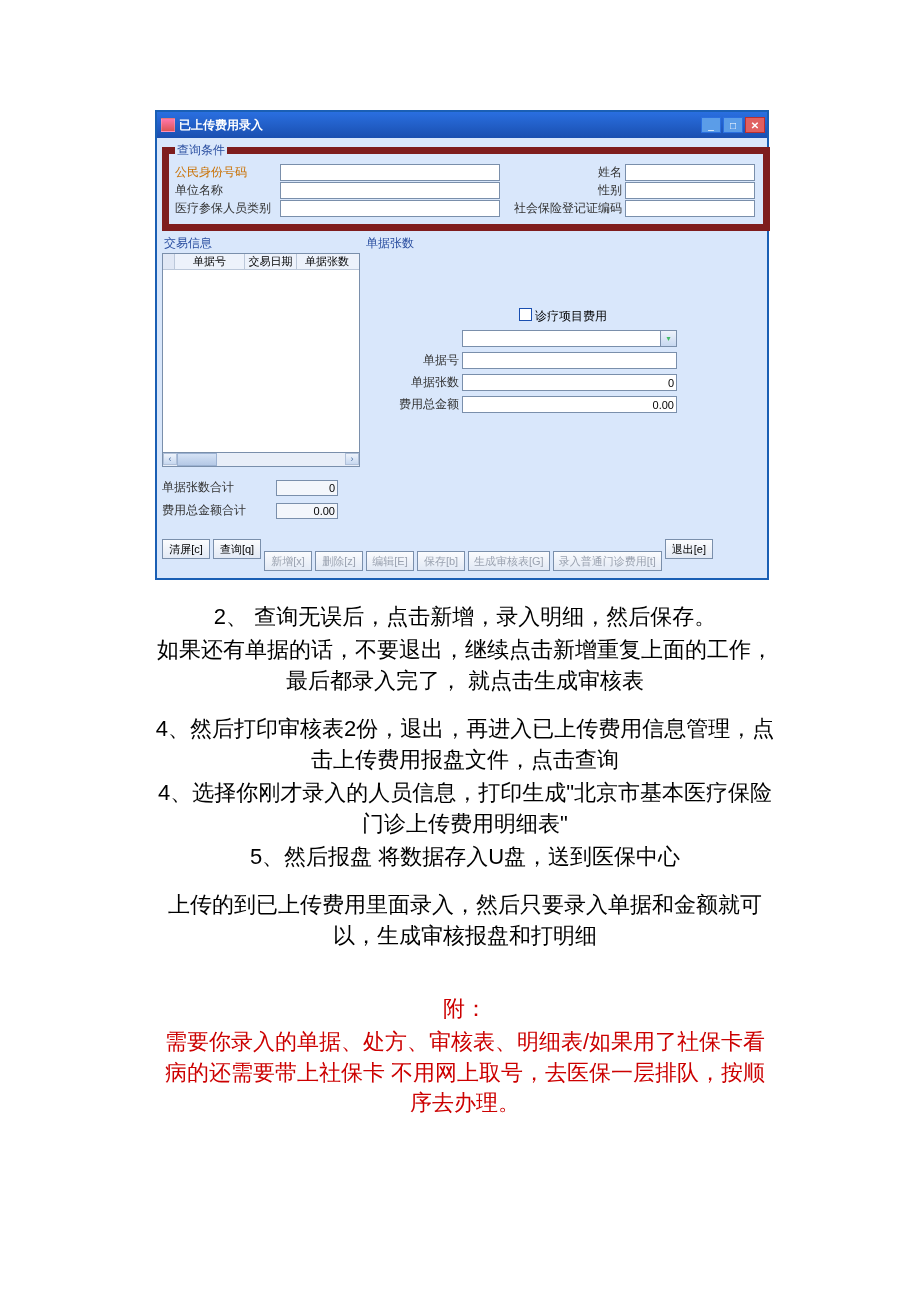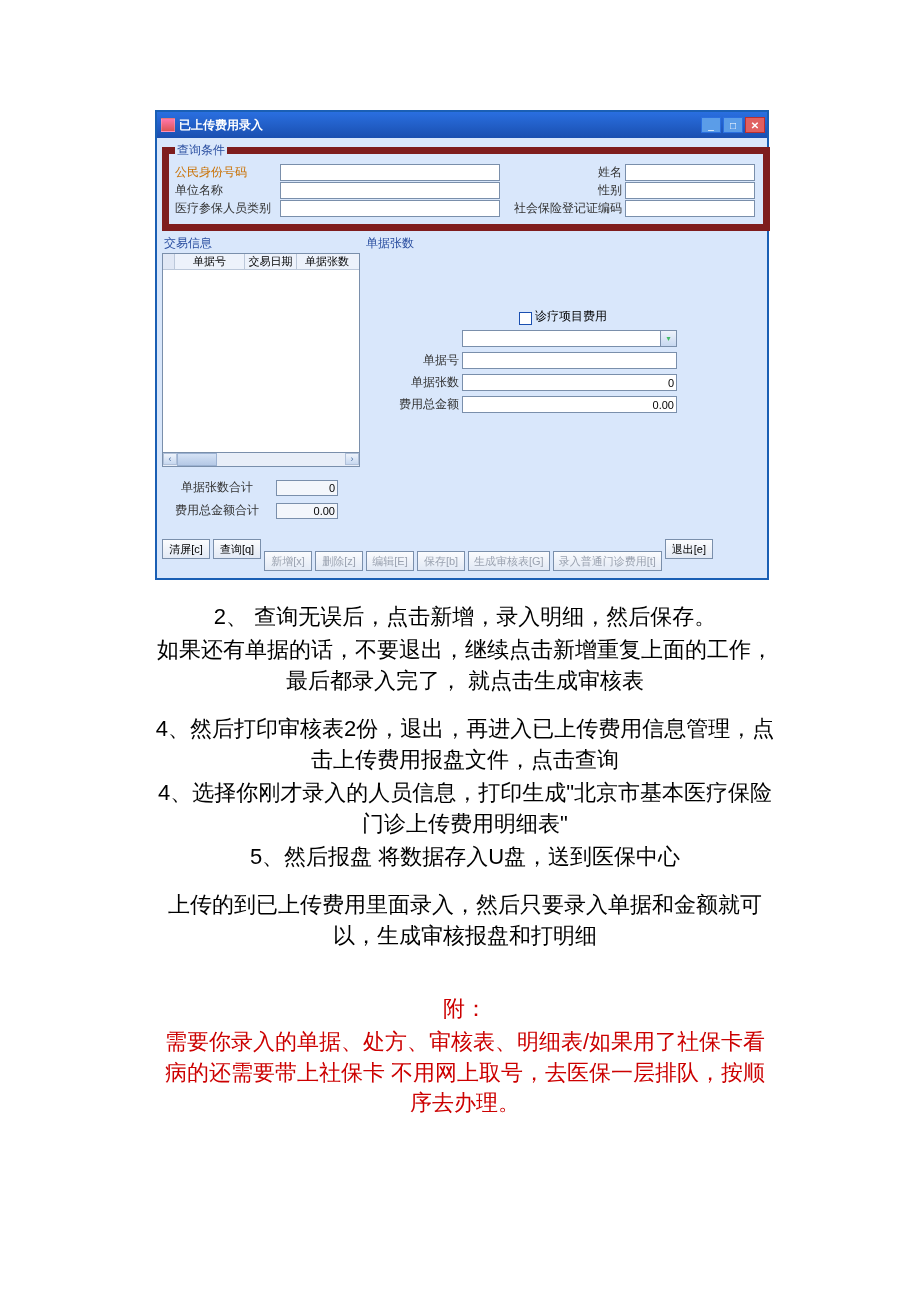--- a/index.html
+++ b/index.html
@@ -201,37 +201,37 @@
     height: 100%;
     background: linear-gradient(#d5e2f5, #b5c9e6);
     border: 1px solid #9cb2d2;
     box-sizing: border-box;
   }
   .summary-row {
     display: flex;
     align-items: center;
     margin-top: 12px;
   }
-  .summary-row .slbl { width: 110px; text-align: center; padding-right: 4px; color: #333;}
+  .summary-row .slbl { width: 110px; text-align: left; padding-right: 4px; color: #333;}
   .summary-row .sval {
     width: 62px;
     height: 16px;
     border: 1px solid #7a8fab;
     background: #f3f6fb;
     display: flex;
     align-items: center;
     justify-content: flex-end;
     padding-right: 2px;
     font-size: 11px;
     box-sizing: border-box;
   }
   .right-head { color: #2a4ea0; margin: 1px 0 1px 2px;}
   .form-row {
     display: flex;
-    align-items: flex-end;
+    align-items: flex-start;
     margin: 5px 0;
   }
   .form-row .flbl { width: 95px; text-align: right; padding-right: 3px; font-size: 12px; color: #333;}
   .form-row .fval { flex: 1; max-width: 215px;}
   
   .btn-bar {
     display: flex;
     gap: 3px;
     margin-top: 18px;
     padding: 2px 0;

